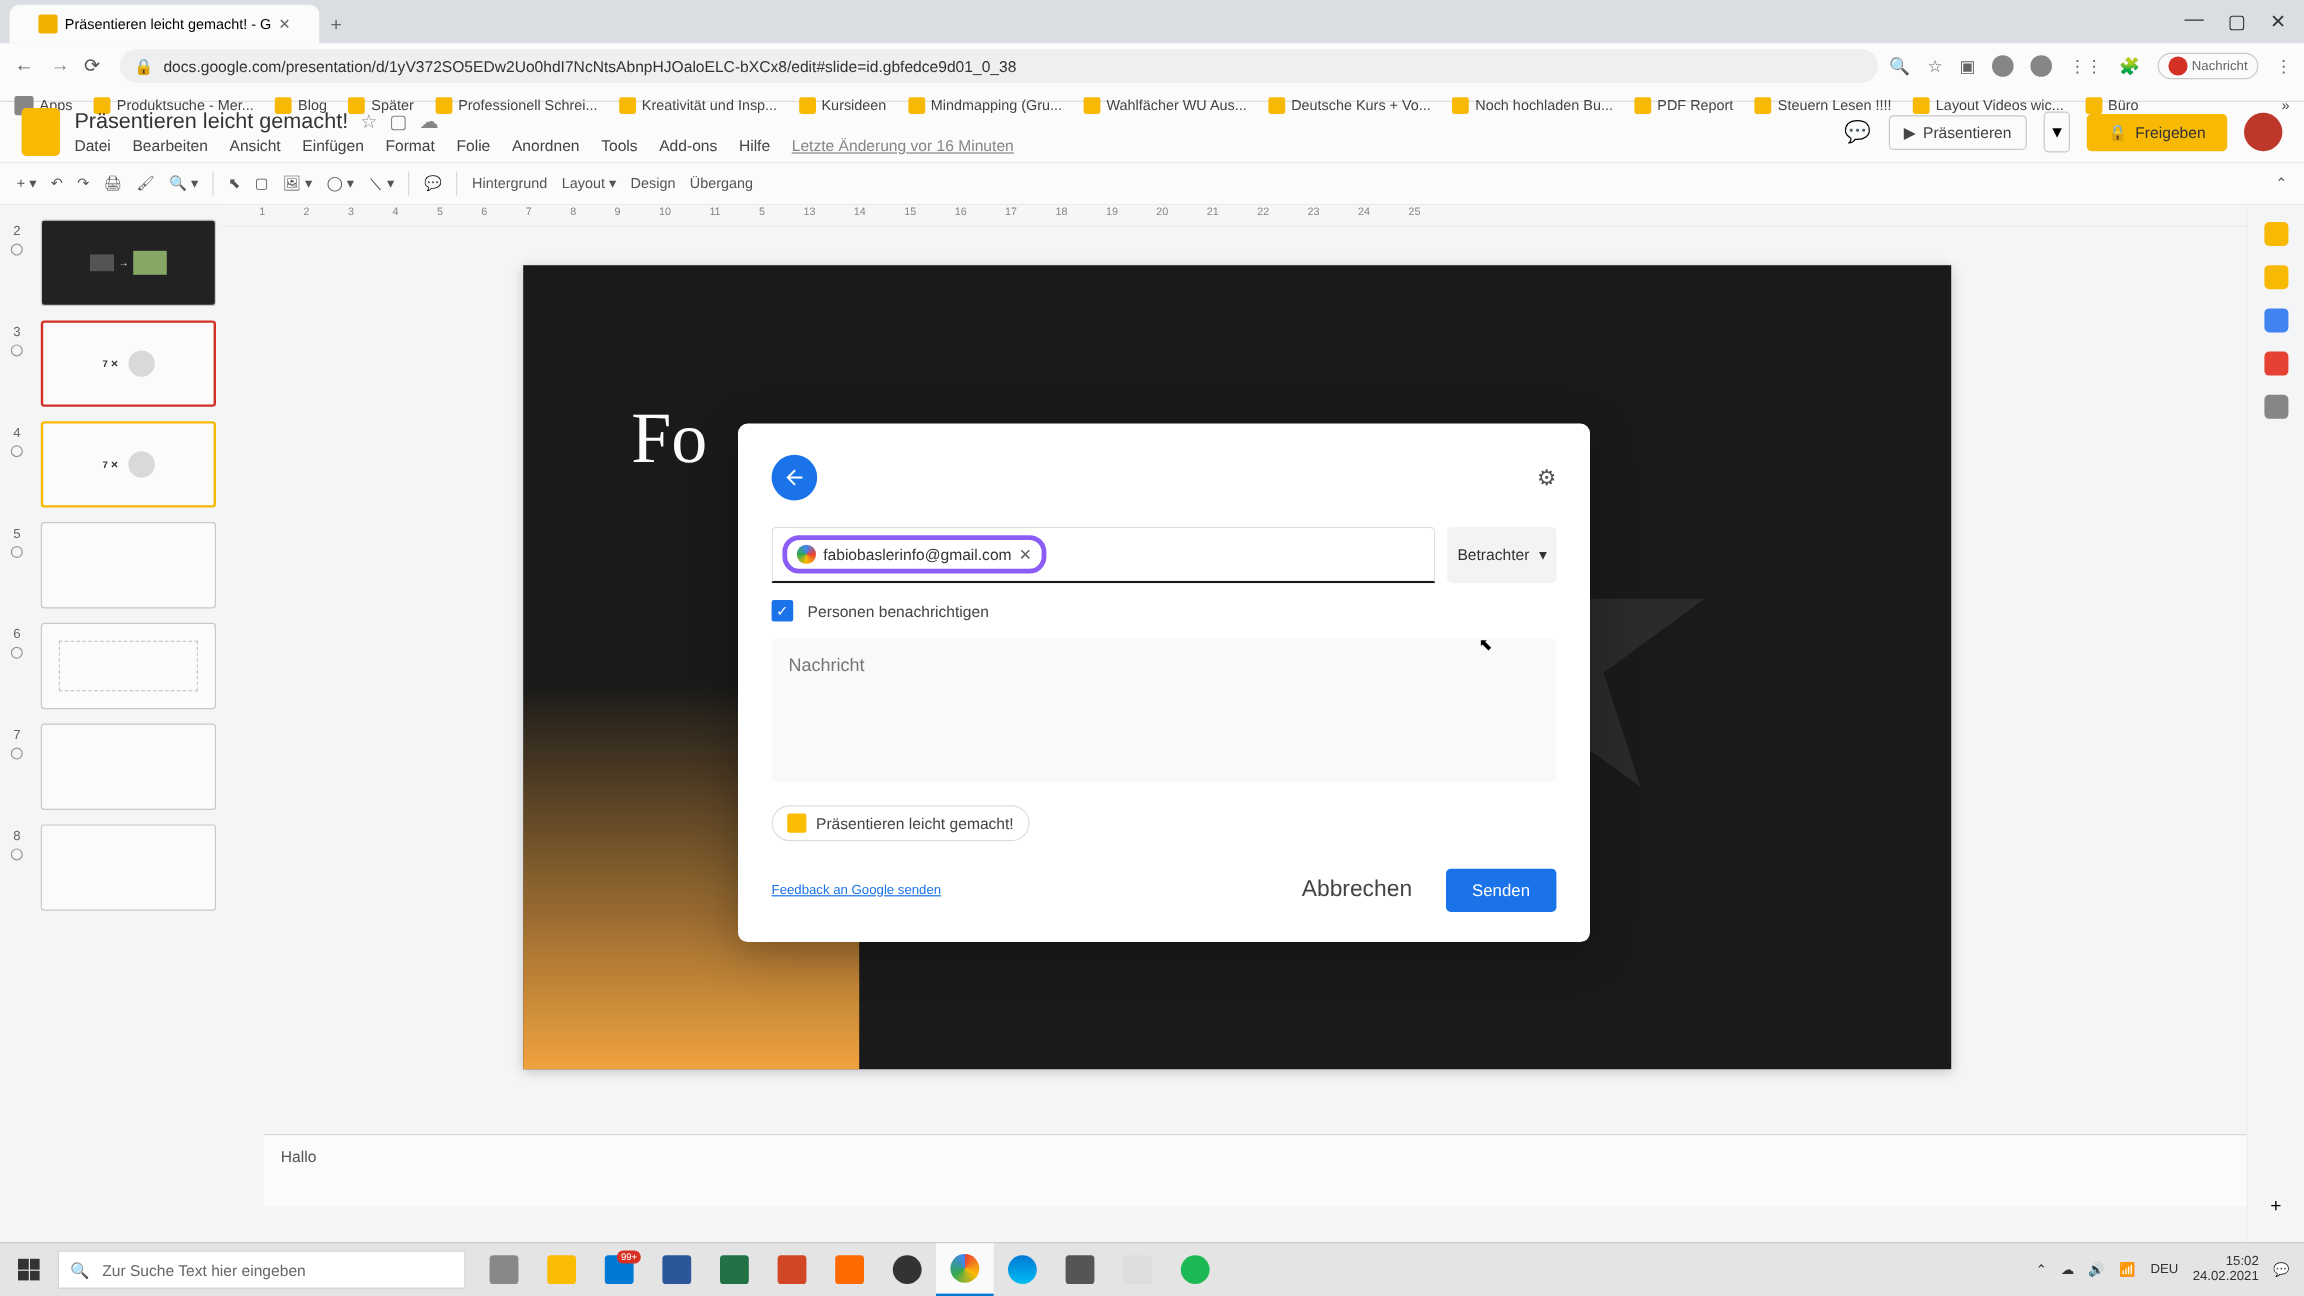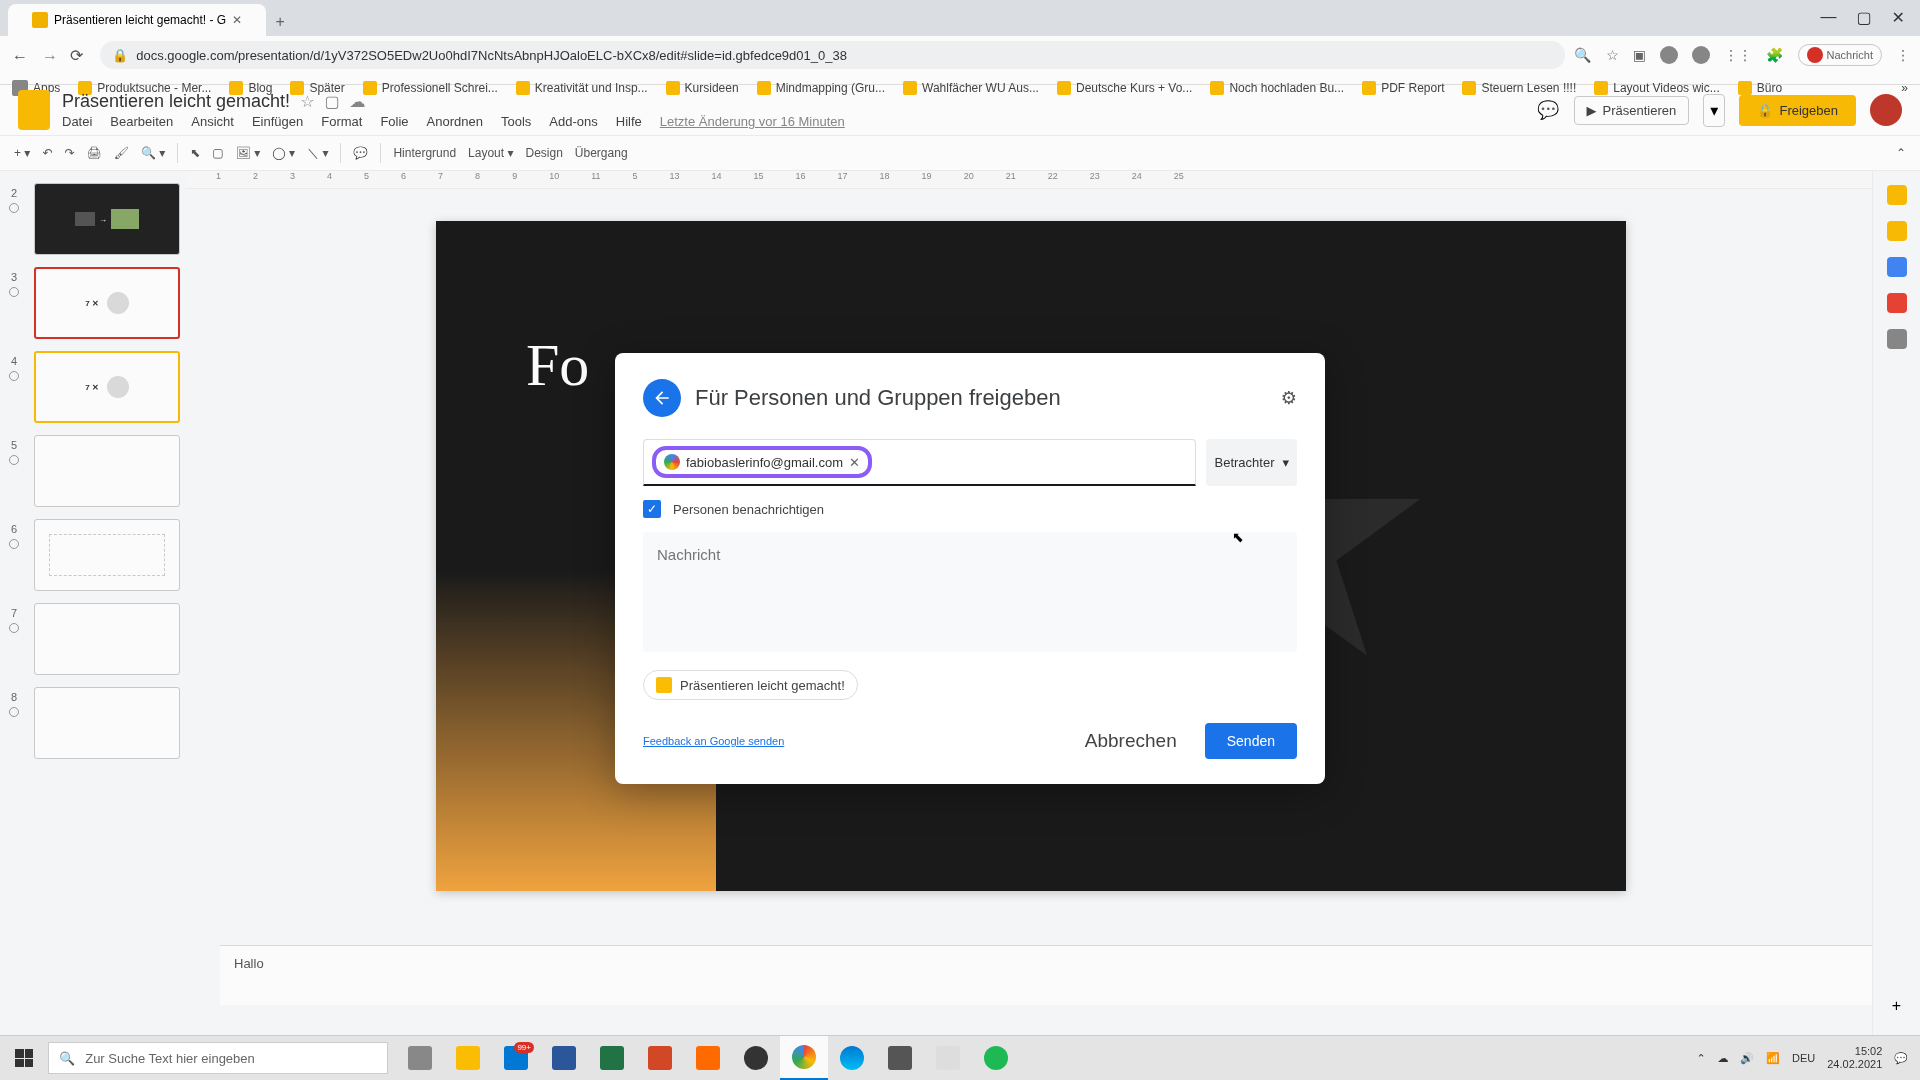--- a/index.html
+++ b/index.html
@@ -391,21 +391,20 @@
 </div>
 
 <div class="modal-overlay"></div>
 <div class="share-dialog">
   <div class="dlg-header">
     <div class="back-circle">
       <svg width="20" height="20" viewBox="0 0 24 24" fill="white">
           <path d="M20 11H7.8l5.6-5.6L12 4l-8 8 8 8 1.4-1.4L7.8 13H20z"></path>
         </svg>
     </div>
-    <div class="dlg-title">Für Personen und Gruppen freigeben</div>
     <span class="gear">⚙</span>
   </div>
   <div class="share-row">
     <div class="chip-field">
       <div class="chip">
         <div class="g"></div>
         <span>fabiobaslerinfo@gmail.com</span>
         <span class="x">✕</span>
       </div>
     </div>

